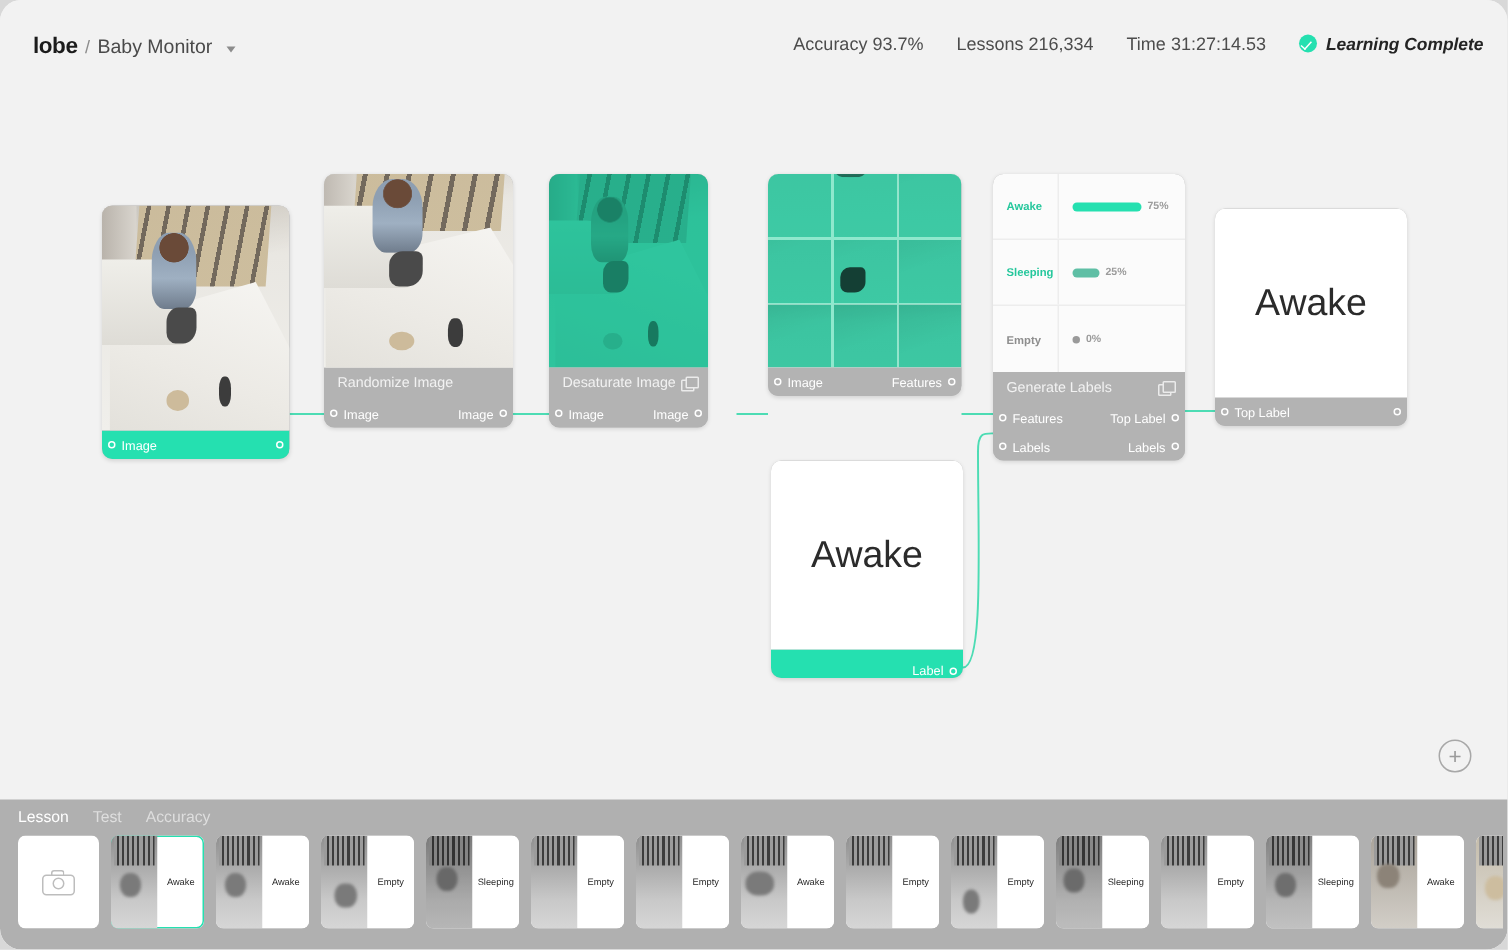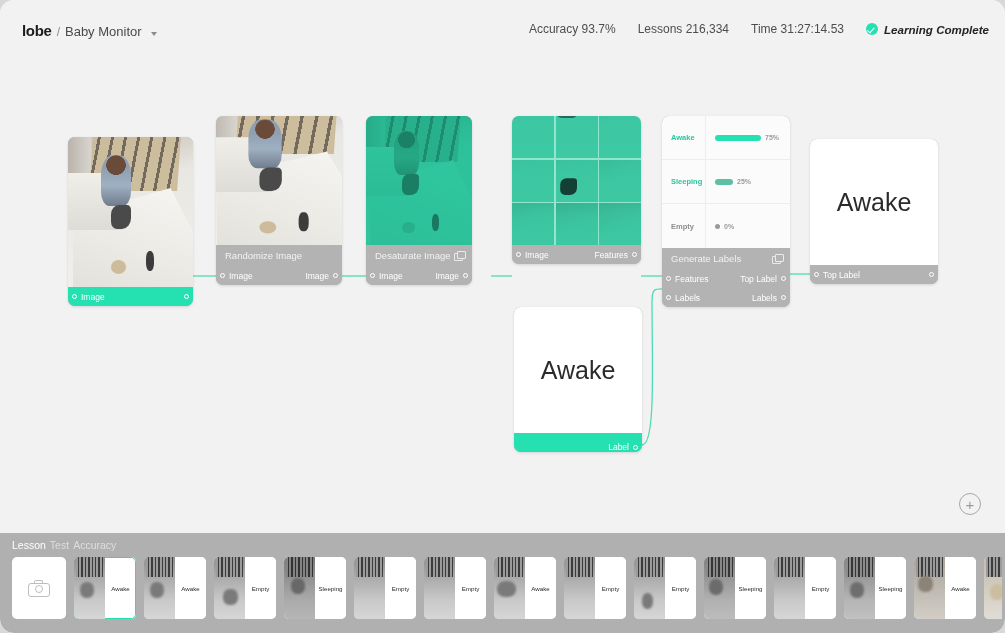--- a/index.html
+++ b/index.html
@@ -196,21 +196,21 @@
     display: flex; align-items: center; justify-content: center;
     font-size: 15px; line-height: 1; background: transparent;
   }
 
   
   .bottombar {
     position: absolute; left: 0; bottom: 0; width: 1005px; height: 100px;
     background: #b0b0b0; border-radius: 0 0 14px 14px;
   }
   .bb-tabs {
-    position: absolute; left: 12px; top: 6px; display: flex; gap: 4px;
+    position: absolute; left: 12px; top: 6px; display: flex; gap: 16px;
   }
   .bb-tab { font-size: 10.5px; color: #dedede; }
   .bb-tab.active { color: #ffffff; }
   .bb-right {
     position: absolute; right: 12px; top: 6px; display: flex; gap: 20px; align-items: center;
   }
   .bb-meta { font-size: 9.5px; color: #d2d2d2; }
   .bb-caret {
     display: inline-block; margin-left: 4px;
     width: 0; height: 0;

